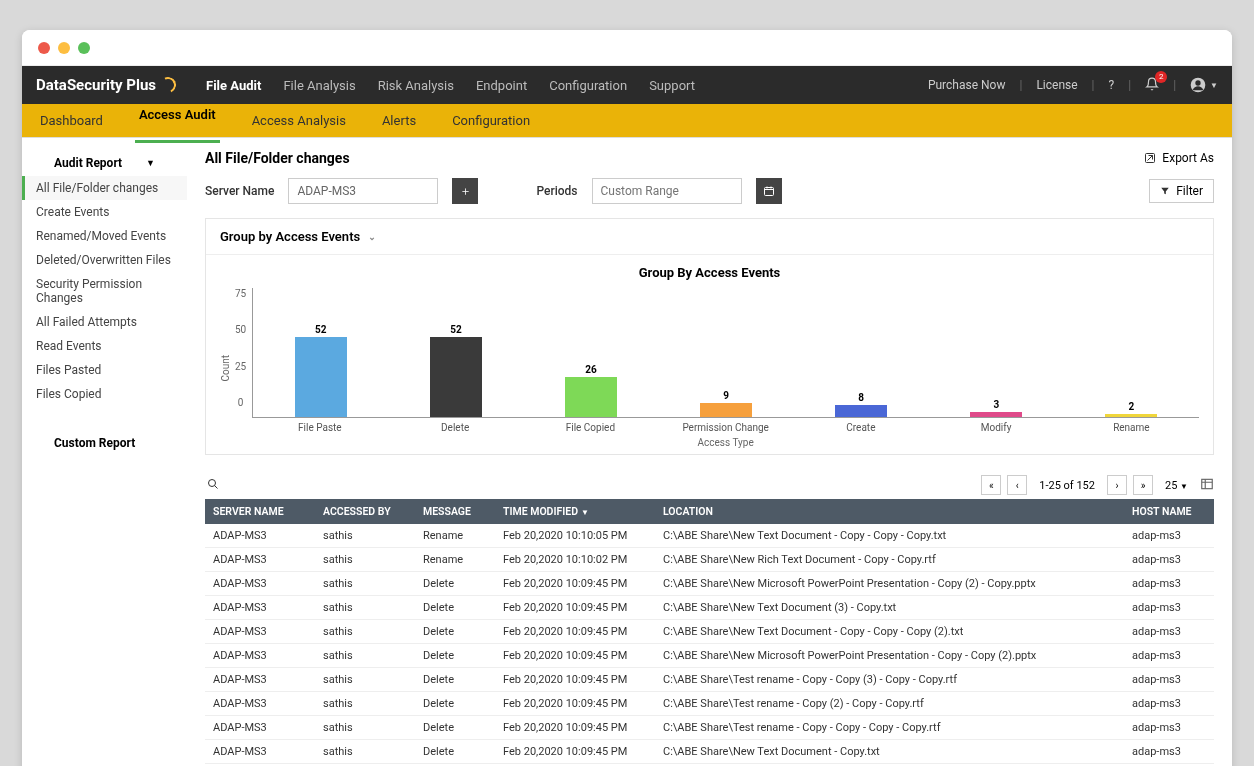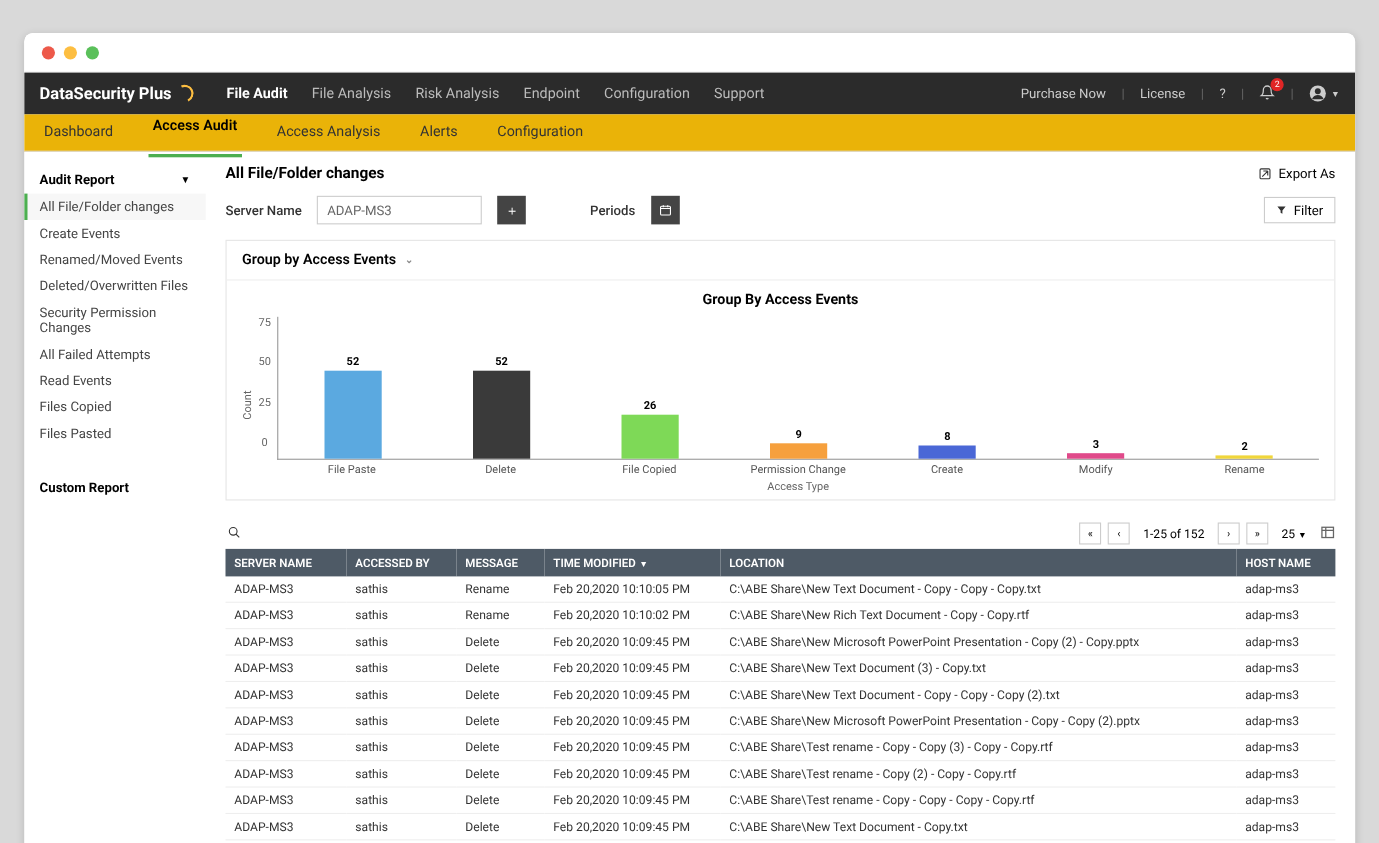--- a/index.html
+++ b/index.html
@@ -18,21 +18,21 @@
 .topnav a.active { color: #fff; font-weight: bold; }
 .topright { margin-left: auto; display: flex; align-items: center; gap: 14px; font-size: 12px; color: #ccc; }
 .topright .sep { color: #666; }
 .bell { position: relative; }
 .badge { position: absolute; top: -6px; right: -8px; background: #e02626; color: #fff; border-radius: 50%; font-size: 8px; width: 12px; height: 12px; display: flex; align-items: center; justify-content: center; }
 .subnav { background: #eab308; border-bottom: 1px solid #ddd; display: flex; padding: 0 14px; height: 34px; align-items: center; font-size: 13px; gap: 28px; }
 .subnav a { color: #333; text-decoration: none; padding: 8px 4px; cursor: pointer; }
 .subnav a.active { color: #000; font-weight: 600; border-bottom: 3px solid #4caf50; padding-bottom: 18px; }
 .main { display: flex; }
 .sidebar { width: 165px; padding: 12px 0; font-size: 12px; }
-.side-head { font-weight: bold; padding: 6px 14px; display: flex; justify-content: space-between; align-items: center; }
+.side-head { font-weight: bold; padding: 6px 32px; display: flex; justify-content: space-between; align-items: center; }
 .side-item { padding: 5px 14px; color: #444; cursor: pointer; }
 .side-item.active { border-left: 3px solid #4caf50; padding-left: 11px; background: #f7f7f7; }
 .content { flex: 1; padding: 12px 18px 18px 18px; }
 .page-head { display: flex; justify-content: space-between; align-items: center; margin-bottom: 12px; }
 .page-title { font-weight: bold; font-size: 14px; }
 .export { font-size: 12px; display: flex; align-items: center; gap: 6px; cursor: pointer; }
 .filters { display: flex; align-items: center; gap: 14px; font-size: 12px; margin-bottom: 14px; }
 .label { color: #333; font-weight: 500; }
 .input { border: 1px solid #ccc; height: 26px; padding: 0 8px; font-size: 12px; color: #666; background: #fff; }
 .input.server { width: 150px; }
@@ -131,22 +131,22 @@
         <span style="font-size:9px;">▼</span>
       </div>
       <div id="sideitems">
           <div class="side-item active">All File/Folder changes</div>
           <div class="side-item">Create Events</div>
           <div class="side-item">Renamed/Moved Events</div>
           <div class="side-item">Deleted/Overwritten Files</div>
           <div class="side-item">Security Permission Changes</div>
           <div class="side-item">All Failed Attempts</div>
           <div class="side-item">Read Events</div>
+          <div class="side-item">Files Pasted</div>
           <div class="side-item">Files Copied</div>
-          <div class="side-item">Files Pasted</div>
         </div>
       <div class="side-head" style="margin-top:24px;">
         <span>Custom Report</span>
       </div>
     </div>
 
     <div class="content">
       <div class="page-head">
         <div class="page-title">All File/Folder changes</div>
         <div class="export">
@@ -157,20 +157,21 @@
           <span>Export As</span>
         </div>
       </div>
 
       <div class="filters">
         <span class="label">Server Name</span>
         <input class="input server" value="ADAP-MS3" style="">
         <div class="iconbtn">＋</div>
         <span style="width:30px;"></span>
         <span class="label">Periods</span>
+        <input class="input period" placeholder="Custom Range" style="">
         <div class="iconbtn">
           <svg width="12" height="12" viewBox="0 0 24 24" fill="none" stroke="#fff" stroke-width="2">
               <rect x="3" y="5" width="18" height="16" rx="2"></rect>
               <path d="M3 9h18M8 3v4M16 3v4"></path>
             </svg>
         </div>
         <div class="filterbtn">
           <svg width="10" height="10" viewBox="0 0 24 24" fill="#333">
               <path d="M3 4h18l-7 9v7l-4-2v-5z"></path>
             </svg>

